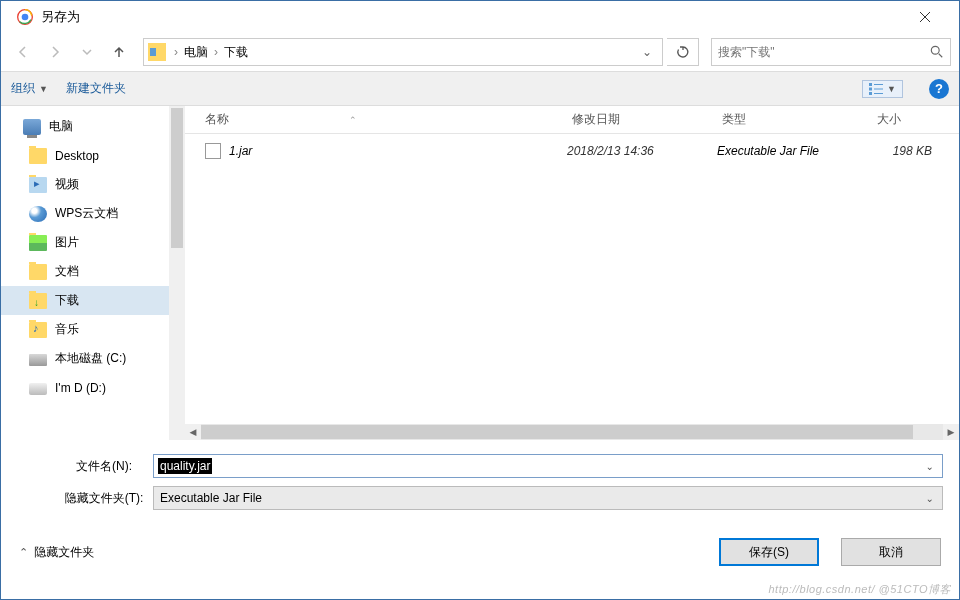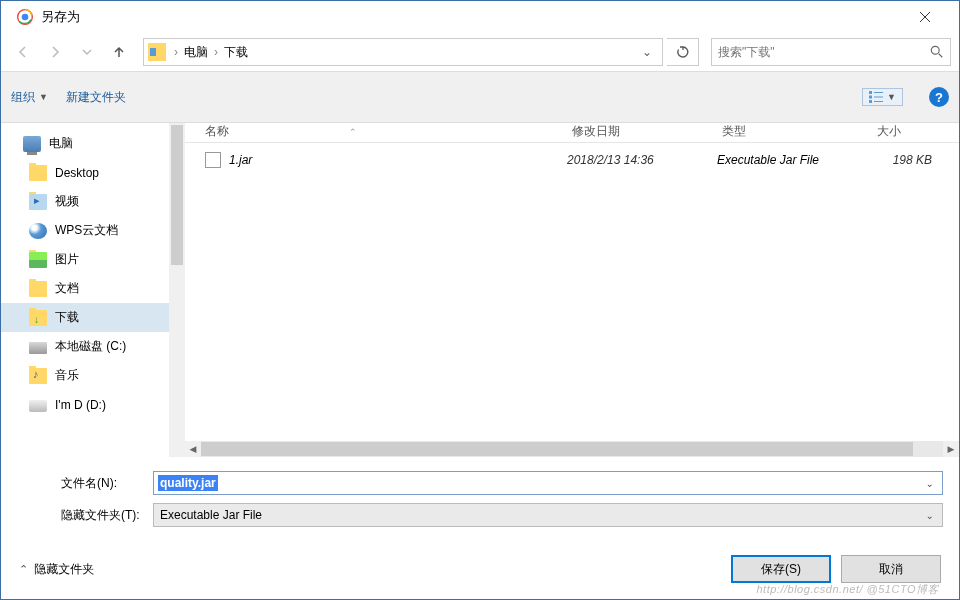--- a/index.html
+++ b/index.html
@@ -21,21 +21,21 @@
     .bc-icon::before { content: ""; position: absolute; left: 2px; top: 5px; width: 6px; height: 8px; background: #5a9bd5; }
     .bc-seg { padding: 0 4px; }
     .bc-arrow { color: #888; padding: 0 2px; }
     .bc-dropdown { margin-left: auto; color: #666; padding: 0 6px; }
     .refresh-btn { width: 32px; height: 28px; display: flex; align-items: center; justify-content: center; border: 1px solid #ccc; border-left: none; }
     .search { width: 240px; height: 28px; border: 1px solid #ccc; display: flex; align-items: center; margin-left: 8px; padding: 0 6px; color: #888; }
     .search input { flex: 1; border: none; outline: none; font-size: 12px; background: transparent; }
     .search-icon { width: 14px; height: 14px; }
     
     
-    .toolbar { display: flex; align-items: center; height: 52px; background: #f0f0f0; border-top: 1px solid #ddd; border-bottom: 1px solid #ddd; padding: 0 10px; gap: 18px; }
+    .toolbar { display: flex; align-items: center; height: 35px; background: #f0f0f0; border-top: 1px solid #ddd; border-bottom: 1px solid #ddd; padding: 0 10px; gap: 18px; }
     .tb-item { display: flex; align-items: center; gap: 4px; color: #1a5a99; cursor: pointer; }
     .tb-drop { font-size: 9px; color: #555; }
     .tb-spacer { flex: 1; }
     .view-btn { display: flex; align-items: center; gap: 4px; padding: 2px 6px; border: 1px solid #b0c4de; background: #e8f0fa; }
     .help-btn { width: 20px; height: 20px; border-radius: 50%; background: #1976d2; color: #fff; display: flex; align-items: center; justify-content: center; font-weight: bold; font-size: 13px; margin-left: 8px; }
     
     
     .main { display: flex; height: 334px; }
     .sidebar-wrap { display: flex; }
     .sidebar { width: 168px; overflow: hidden; padding-top: 6px; }
@@ -53,21 +53,21 @@
     .ico-video { background: #b8d8f0; position: relative; }
     .ico-video::after { content: "▸"; position: absolute; left: 5px; top: 0; font-size: 11px; color: #2a6bb5; }
     .ico-pic { background: linear-gradient(#8e5 50%, #5cb85c 50%); }
     .ico-dl-arrow { position: absolute; left: 5px; top: 4px; color: #29a329; font-size: 10px; font-weight: bold; }
     .ico-music { background: #ffd868; }
     .ico-music::after { content: "♪"; position: absolute; left: 4px; top: 0; font-size: 11px; color: #2a6bb5; }
     .ico-disk { background: linear-gradient(#d8d8d8, #999); border-radius: 1px; height: 12px; margin-top: 2px; }
     .ico-ext { background: linear-gradient(#f0f0f0, #bbb); border-radius: 2px; height: 12px; margin-top: 2px; }
     
     .filearea { flex: 1; display: flex; flex-direction: column; }
-    .columns { display: flex; height: 20px; border-bottom: 1px solid #e5e5e5; align-items: flex-start; padding-left: 20px; }
+    .columns { display: flex; height: 28px; border-bottom: 1px solid #e5e5e5; align-items: center; padding-left: 20px; }
     .col { color: #555; }
     .col-name { width: 330px; display: flex; align-items: center; gap: 120px; }
     .col-date { width: 150px; margin-left: 37px; }
     .col-type { width: 155px; }
     .col-size { flex: 1; }
     .sort-arr { color: #999; font-size: 9px; }
     .files { flex: 1; padding-top: 4px; padding-left: 20px; }
     .file-row { display: flex; align-items: center; height: 26px; font-style: italic; }
     .file-ico { width: 16px; height: 16px; border: 1px solid #999; background: #fff; margin-right: 8px; }
     .file-name { width: 306px; }
@@ -75,36 +75,36 @@
     .file-type { width: 155px; }
     .file-size { color: #333; text-align: right; width: 60px; padding-right: 0; }
     .hscroll { height: 16px; background: #f0f0f0; display: flex; align-items: center; margin-left: 0; }
     .hs-btn { width: 16px; height: 16px; display: flex; align-items: center; justify-content: center; color: #666; font-size: 9px; }
     .hs-track { flex: 1; height: 16px; background: #e8e8e8; position: relative; }
     .hs-thumb { position: absolute; left: 0; top: 1px; bottom: 1px; width: 96%; background: #cdcdcd; }
     
     
     .form-area { padding: 14px 16px 4px 60px; }
     .form-row { display: flex; align-items: center; margin-bottom: 8px; }
-    .form-label { width: 92px; text-align: left; padding-right: 6px; }
+    .form-label { width: 92px; text-align: center; padding-right: 6px; }
     .form-input { flex: 1; height: 24px; border: 1px solid #7a9ec9; display: flex; align-items: center; padding: 0 4px; position: relative; }
-    .form-input .val { background: #3b82f6; color: #fff; padding: 1px 2px; font-weight: bold; }
+    .form-input .val { background: #000000; color: #fff; padding: 1px 2px; }
     .form-input .val2 { color: #000; padding: 1px 2px; }
     .form-caret { margin-left: auto; color: #555; font-size: 10px; padding-right: 4px; }
     .form-select { background: #eaeaea; border: 1px solid #bbb; }
     
     
     .footer { display: flex; align-items: center; padding: 16px 18px 10px 18px; }
     .collapse-btn { display: flex; align-items: center; gap: 6px; cursor: pointer; }
     .coll-arr { color: #555; font-size: 11px; }
     .footer-spacer { flex: 1; }
-    .btn { width: 100px; height: 28px; border: 1px solid #aaa; background: #e1e1e1; margin-left: 10px; display: flex; align-items: center; justify-content: center; cursor: pointer; }
+    .btn { width: 100px; height: 28px; border: 1px solid #aaa; background: #e1e1e1; margin-left: 22px; display: flex; align-items: center; justify-content: center; cursor: pointer; }
     .btn.primary { border: 2px solid #0078d7; background: #e1e1e1; }
     
-    .watermark { position: absolute; right: 20px; bottom: 2px; color: #bbb; font-size: 11px; font-style: italic; letter-spacing: 0.5px; pointer-events: none; }
+    .watermark { position: absolute; right: 8px; bottom: 2px; color: #bbb; font-size: 11px; font-style: italic; letter-spacing: 0.5px; pointer-events: none; }
   </style>
 </head>
 <body>
 
 <div class="titlebar">
   <span class="title-icon">
     <svg viewBox="0 0 24 24">
         <circle cx="12" cy="12" r="5" fill="#4285f4"></circle>
         <circle cx="12" cy="12" r="11" fill="none" stroke="#ea4335" stroke-width="2"></circle>
         <path d="M12 1 A11 11 0 0 1 22 10" fill="none" stroke="#fbbc05" stroke-width="2"></path>
@@ -215,26 +215,26 @@
           <span class="sb-icon ico-folder"></span>
           <span>文档</span>
         </div>
       <div class="sb-item selected">
           <span class="sb-icon ico-folder ico-dl">
             <span class="ico-dl-arrow">↓</span>
           </span>
           <span>下载</span>
         </div>
       <div class="sb-item">
+          <span class="sb-icon ico-folder ico-music"></span>
+          <span>音乐</span>
+        </div>
+      <div class="sb-item">
           <span class="sb-icon ico-disk"></span>
           <span>本地磁盘 (C:)</span>
-        </div>
-      <div class="sb-item">
-          <span class="sb-icon ico-folder ico-music"></span>
-          <span>音乐</span>
         </div>
       <div class="sb-item">
           <span class="sb-icon ico-ext"></span>
           <span>I'm D (D:)</span>
         </div>
     </div>
     <div class="sb-scrollbar">
         <div class="sb-thumb"></div>
       </div>
   </div>

